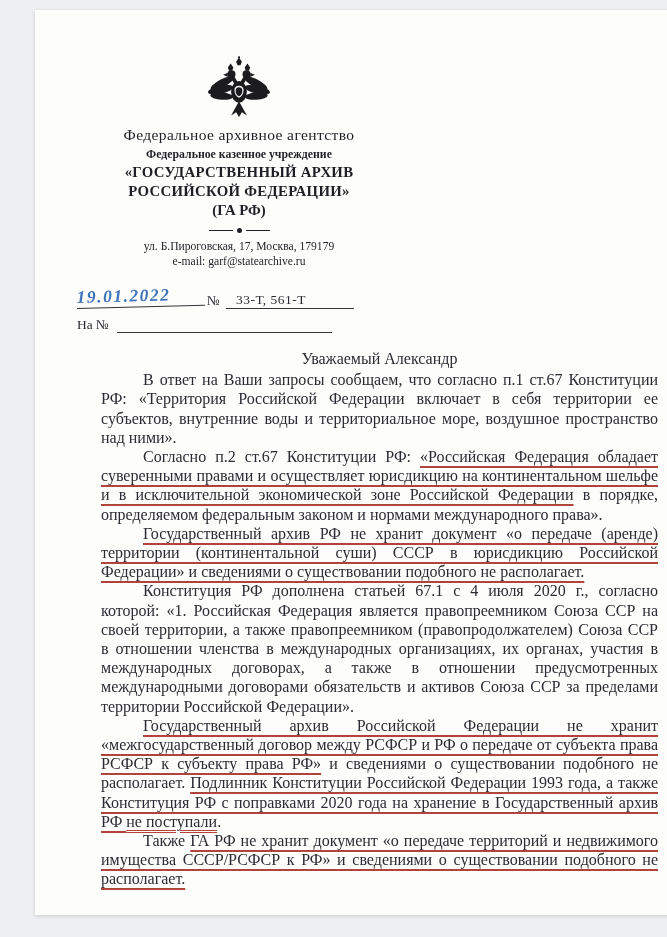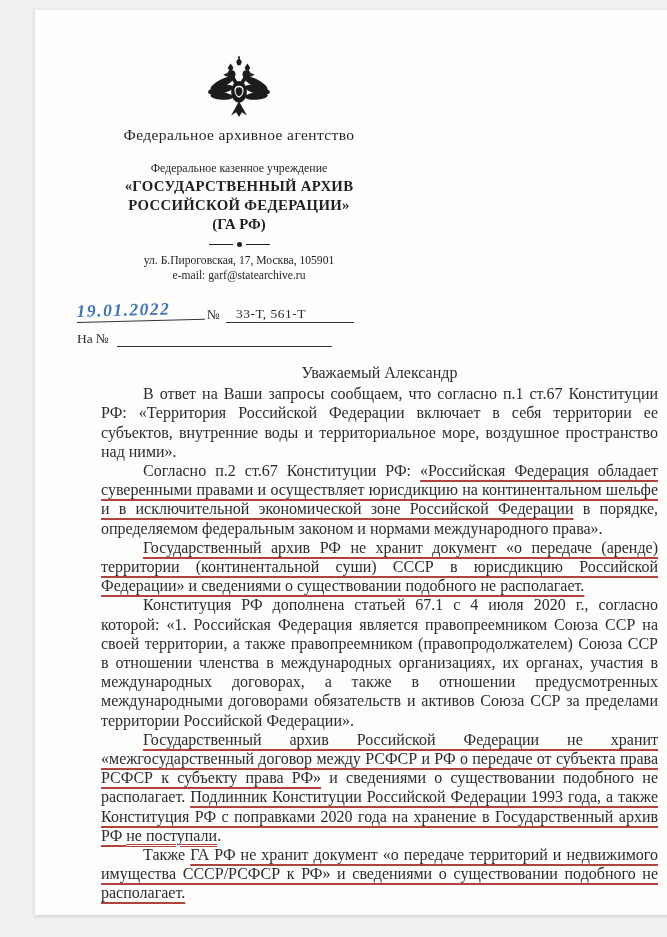--- a/index.html
+++ b/index.html
@@ -14,21 +14,21 @@
     position:absolute; left:35px; top:10px;
     width:663px; height:905px;
     background:#fdfdfb;
     box-shadow:0 1px 4px rgba(0,0,0,.16);
     overflow:hidden;
   }
   
   .letterhead { width:336px; margin:46px 0 0 36px; text-align:center; color:#1f1f25; }
   .emblem { display:block; margin:0 auto 4px auto; }
   .lh-agency { font-size:15.5px; letter-spacing:.4px; margin-top:2px; }
-  .lh-type { font-size:11.8px; font-weight:normal; margin-top:17px; }
+  .lh-type { font-size:11.8px; font-weight:bold; margin-top:3px; }
   .lh-org { font-size:14.8px; font-weight:bold; letter-spacing:.3px; line-height:16.5px; margin-top:2px;font-family:Liberation Serif, serif; }
   .lh-abbr { font-size:14.8px; font-weight:bold; margin-top:3px; }
   .lh-divider { display:flex; align-items:center; justify-content:center; gap:4px; margin:9px auto 7px auto; }
   .lh-divider .bar { width:24px; height:1.6px; background:#1f1f25; }
   .lh-divider .dot { width:5px; height:5px; background:#1f1f25; border-radius:50%; }
   .lh-addr { font-size:11.6px; line-height:14.5px; }
   .lh-email a, .lh-email .mail { color:#1f1f25; }
   
   .refblock { margin:18px 0 0 42px; width:300px; font-size:13.5px; }
   .ref-row1 { display:flex; align-items:flex-end; }
@@ -97,21 +97,21 @@
     <div class="lh-agency">Федеральное архивное агентство</div>
     <div class="lh-type">Федеральное казенное учреждение</div>
     <div class="lh-org">«ГОСУДАРСТВЕННЫЙ АРХИВ</div>
     <div class="lh-org">РОССИЙСКОЙ ФЕДЕРАЦИИ»</div>
     <div class="lh-abbr">(ГА РФ)</div>
     <div class="lh-divider">
       <span class="bar"></span>
       <span class="dot"></span>
       <span class="bar"></span>
     </div>
-    <div class="lh-addr">ул. Б.Пироговская, 17, Москва, 105901</div>
+    <div class="lh-addr">ул. Б.Пироговская, 17, Москва, 179179</div>
     <div class="lh-addr lh-email"><span>e-mail: </span><span class="mail">garf@statearchive.ru</span></div>
   </div>
 
   <div class="refblock">
     <div class="ref-row1">
       <span class="date-hand">19.01.2022</span>
       <span class="num-label">№</span>
       <span class="num-value">33-Т, 561-Т</span>
     </div>
     <div class="ref-row2">

